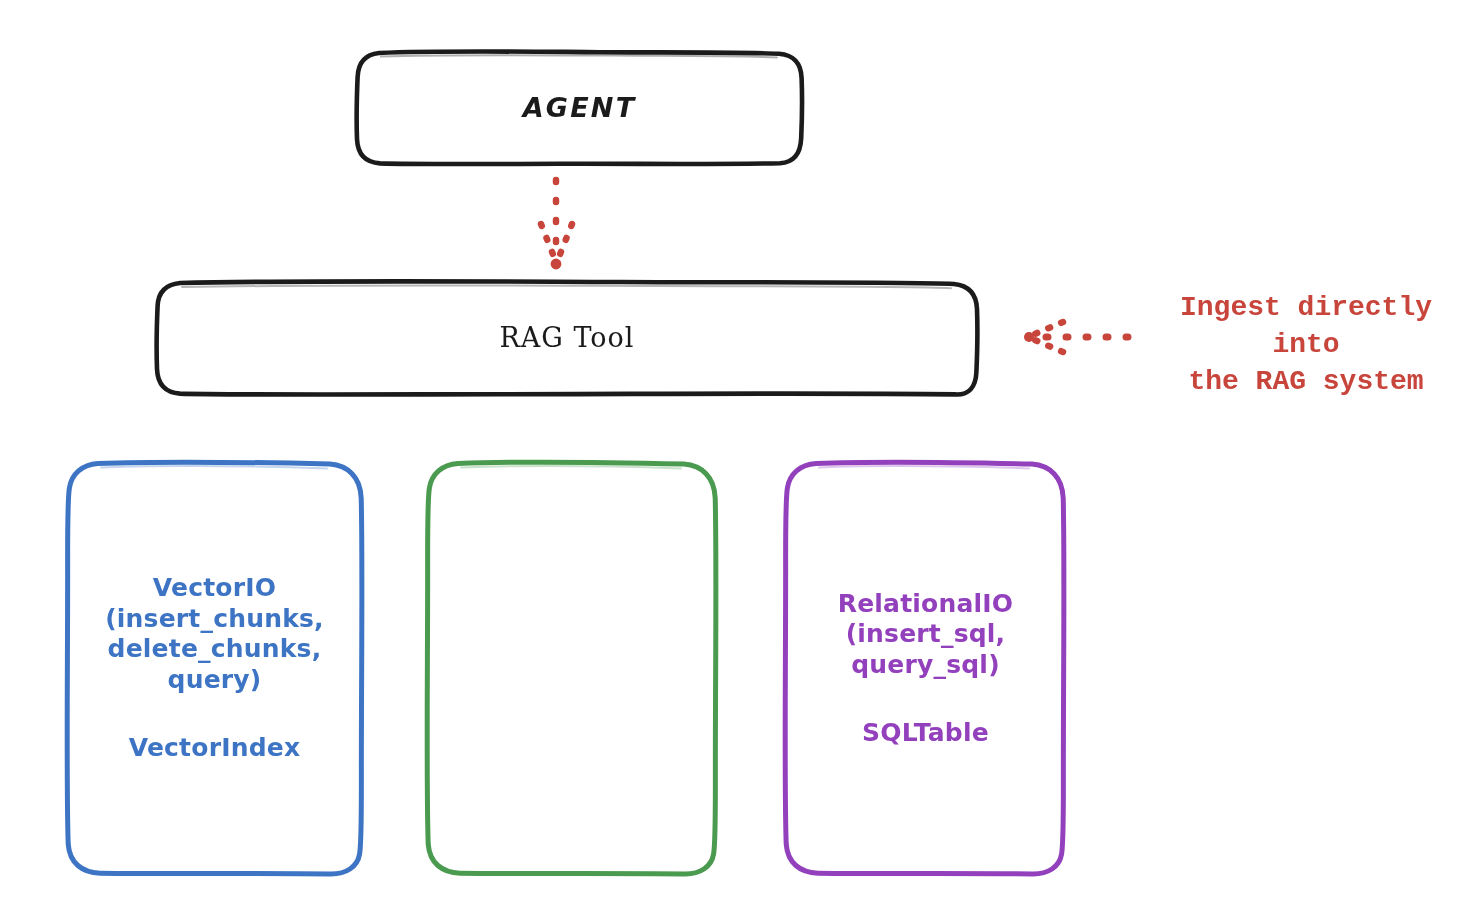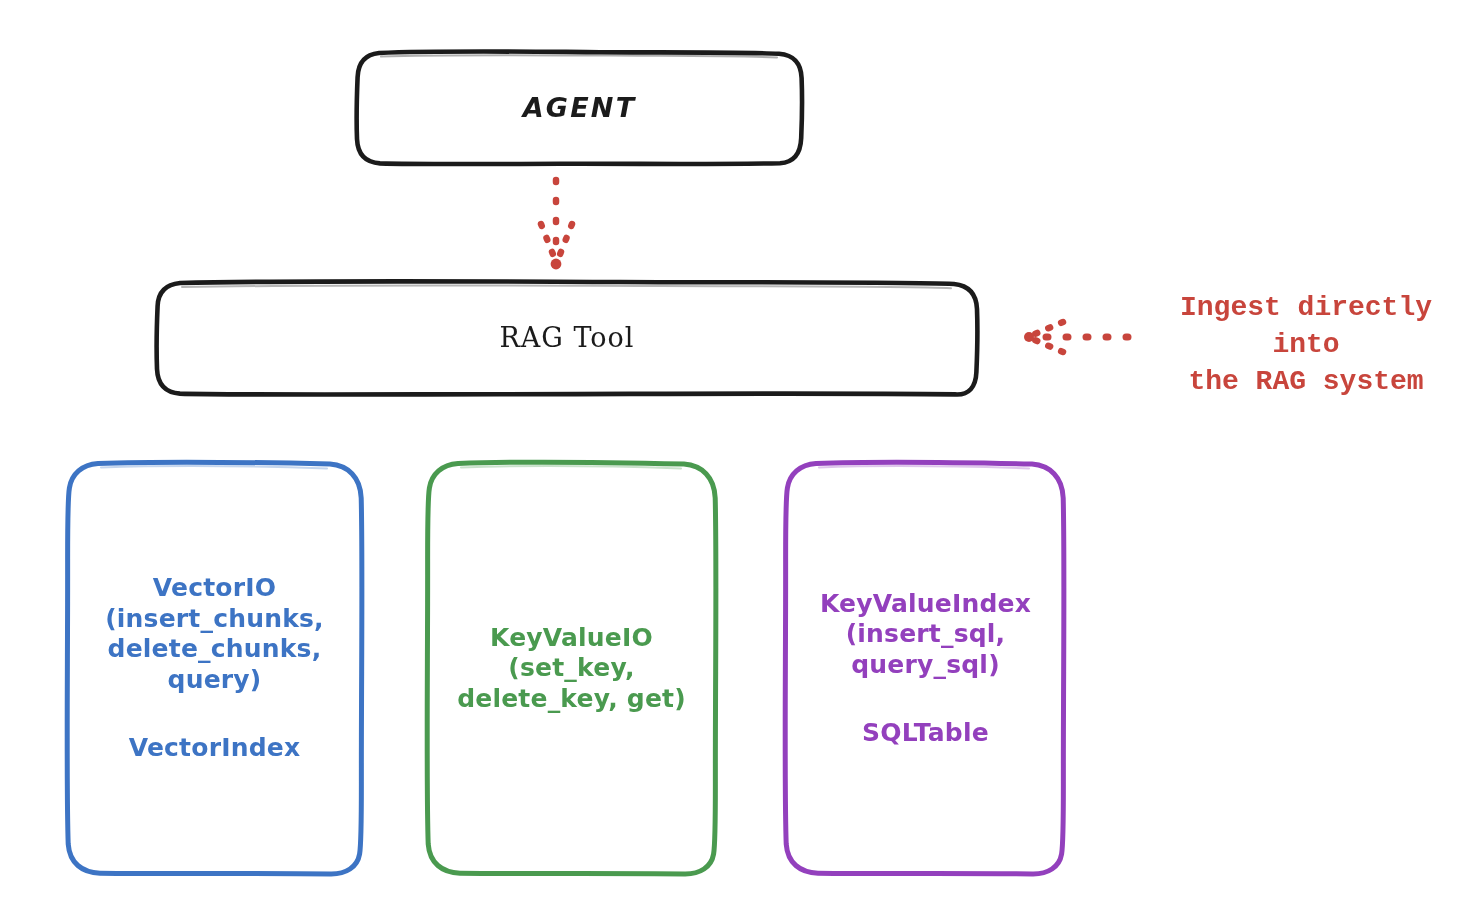--- a/index.html
+++ b/index.html
@@ -201,27 +201,24 @@
 
   <div class="node-label store-label" id="vector-label">
     <div class="api">VectorIO
 (insert_chunks,
 delete_chunks,
 query)</div>
     <div class="idx">VectorIndex</div>
   </div>
 
   <div class="node-label store-label" id="keyvalue-label">
-    <div class="api">KeyValueIO
-(set_key,
-delete_key, get)</div>
   </div>
 
   <div class="node-label store-label" id="relational-label">
-    <div class="api">KeyValueIndex
+    <div class="api">RelationalIO
 (insert_sql,
 query_sql)</div>
     <div class="idx">SQLTable</div>
   </div>
 
   <div id="ingest-note">Ingest directly into
 the RAG system</div>
 
 </div>
 

